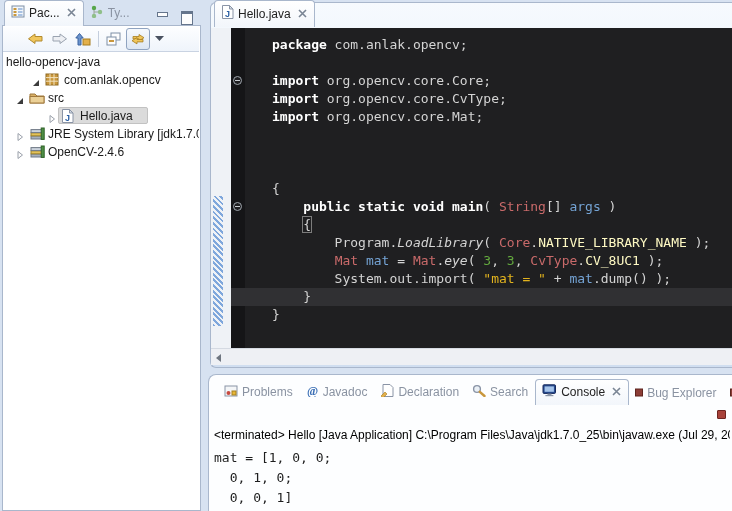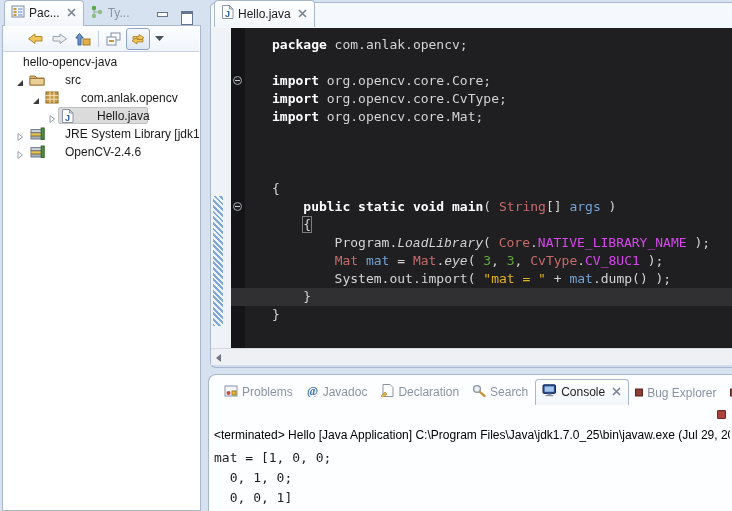--- a/index.html
+++ b/index.html
@@ -29,21 +29,21 @@
                  border-bottom:1px solid #C9D3E2; background:linear-gradient(#FDFEFF,#EFF4FB); }
   .tbtn { display:flex; align-items:center; justify-content:center; width:24px; height:22px; }
   .tbtn.pressed { border:1px solid #8FA3C0; border-radius:3px; background:linear-gradient(#F6F9FD,#DCE6F3); }
   .tsep { width:1px; height:16px; background:#C4CEDD; margin:0 3px; }
 
   #tree { position:absolute; left:3px; top:53px; width:196px; height:456px; overflow:hidden;
           font-size:12px; color:#1A1A1A; background:#fff; }
   .tree-row { position:relative; height:18px; line-height:18px; white-space:nowrap; }
   .tr-arrow { position:absolute; top:4px; width:10px; height:10px; }
   .tr-icon  { position:absolute; top:2px; width:16px; height:14px; }
-  .tr-label { position:absolute; top:0;margin-left:17px; }
+  .tr-label { position:absolute; top:0; }
   .tr-sel   { position:absolute; top:0; height:17px; background:#DBDBDB; border:1px solid #C2C2C2;
               border-radius:2px; }
 
   
   #ed-frame { left:210px; top:2px; width:522px; height:366px; border-right:none;
               border-radius:6px 0 0 6px; overflow:hidden;
               background:linear-gradient(#F6FAFE,#D0DEF0); }
   #ed-tabs { left:214px; top:2px; height:25px; z-index:5; }
   #ed-body { position:absolute; left:211px; top:28px; width:521px; height:320px; background:#1F1F21; overflow:hidden; }
   #ed-ruler { position:absolute; left:0; top:0; width:20px; height:100%; background:#EFF2F6; }
@@ -56,22 +56,22 @@
   #ed-curline { position:absolute; left:20px; width:501px; height:18px; background:#303033; }
   #code { position:absolute; left:34px; top:0; width:487px; height:100%; }
   .code-line { position:absolute; left:11px; height:18px; line-height:18px; padding-left:16px;
                font-family:"DejaVu Sans Mono", monospace; font-size:13px; white-space:pre; }
   .kw  { color:#FFFFFF; font-weight:bold; }
   .pl  { color:#D4D4D4; }
   .cls { color:#C96A6A; }
   .var { color:#74A3D4; }
   .num { color:#63A83E; }
   .str { color:#E2B31E; }
-  .cst { color:#d946ef; }
-  .mth { color:#D4D4D4; font-style:italic;font-family:Liberation Mono, monospace; }
+  .cst { color:#fef9c3; }
+  .mth { color:#D4D4D4; font-style:italic; }
   .brk { color:#D4D4D4; box-shadow:0 0 0 1px #7C7C7C; }
   #ed-hscroll { position:absolute; left:211px; top:348px; width:521px; height:17px;
                 background:#EEF0F4; border-top:1px solid #D5DAE2; }
   #ed-hscroll .sb-arrow { position:absolute; left:5px; top:5px; width:0; height:0;
                 border-top:4px solid transparent; border-bottom:4px solid transparent;
                 border-right:5px solid #6F7680; }
 
   
   #con-frame { left:208px; top:374px; width:524px; height:137px; border-right:none; border-bottom:none;
                border-radius:8px 0 0 0; background:#FDFEFF; }
@@ -157,41 +157,41 @@
         <polygon points="0,0 9,0 4.5,5" fill="#4A5260"></polygon>
       </svg>
     </span>
 </div>
 
 <div id="tree">
     <div class="tree-row">
       <span class="tr-label" style="left: 3px;">hello-opencv-java</span>
     </div>
     <div class="tree-row">
-      <span class="tr-arrow" style="left: 12px;"><svg width="10" height="10">
-          <polygon points="2,8 8,8 8,2" fill="#3C3C3C"></polygon>
-        </svg></span>
-      <span class="tr-icon" style="left: 26px;"><svg width="16" height="13">
-          <path d="M1 3 h5 l2 2 h7 v7 h-14 z" fill="#D9B066" stroke="#A0783C"></path>
-          <rect x="1" y="5.5" width="14" height="6.5" fill="#EBD096" stroke="#A0783C"></rect>
-        </svg></span>
-      <span class="tr-label" style="left: 45px;">src</span>
-    </div>
-    <div class="tree-row">
       <span class="tr-arrow" style="left: 28px;"><svg width="10" height="10">
           <polygon points="2,8 8,8 8,2" fill="#3C3C3C"></polygon>
         </svg></span>
       <span class="tr-icon" style="left: 42px;"><svg width="14" height="13">
           <rect x="1" y="1" width="12" height="11" fill="#C9973C" stroke="#8F6A23"></rect>
           <line x1="5" y1="1" x2="5" y2="12" stroke="#F2E3C0"></line>
           <line x1="9" y1="1" x2="9" y2="12" stroke="#F2E3C0"></line>
           <line x1="1" y1="4.6" x2="13" y2="4.6" stroke="#F2E3C0"></line>
           <line x1="1" y1="8.2" x2="13" y2="8.2" stroke="#F2E3C0"></line>
         </svg></span>
       <span class="tr-label" style="left: 61px;">com.anlak.opencv</span>
+    </div>
+    <div class="tree-row">
+      <span class="tr-arrow" style="left: 12px;"><svg width="10" height="10">
+          <polygon points="2,8 8,8 8,2" fill="#3C3C3C"></polygon>
+        </svg></span>
+      <span class="tr-icon" style="left: 26px;"><svg width="16" height="13">
+          <path d="M1 3 h5 l2 2 h7 v7 h-14 z" fill="#D9B066" stroke="#A0783C"></path>
+          <rect x="1" y="5.5" width="14" height="6.5" fill="#EBD096" stroke="#A0783C"></rect>
+        </svg></span>
+      <span class="tr-label" style="left: 45px;">src</span>
     </div>
     <div class="tree-row">
       <span class="tr-sel" style="left: 55px; width: 90px;"></span>
       <span class="tr-arrow" style="left: 44px;"><svg width="10" height="10">
           <polygon points="3,1.5 3,8.5 7.5,5" fill="#FDFDFD" stroke="#9AA0AA"></polygon>
         </svg></span>
       <span class="tr-icon" style="left: 58px;"><svg width="13" height="14">
           <path d="M1.5 0.5 h7 l3.5 3.5 v9.5 h-10.5 z" fill="#FFFFFF" stroke="#8A94A6"></path>
           <path d="M8.5 0.5 l3.5 3.5 h-3.5 z" fill="#D6DEE8" stroke="#8A94A6"></path>
           <text x="4" y="11.5" font-family="Liberation Sans" font-size="9" font-weight="bold" fill="#2B5FA3">J</text>

